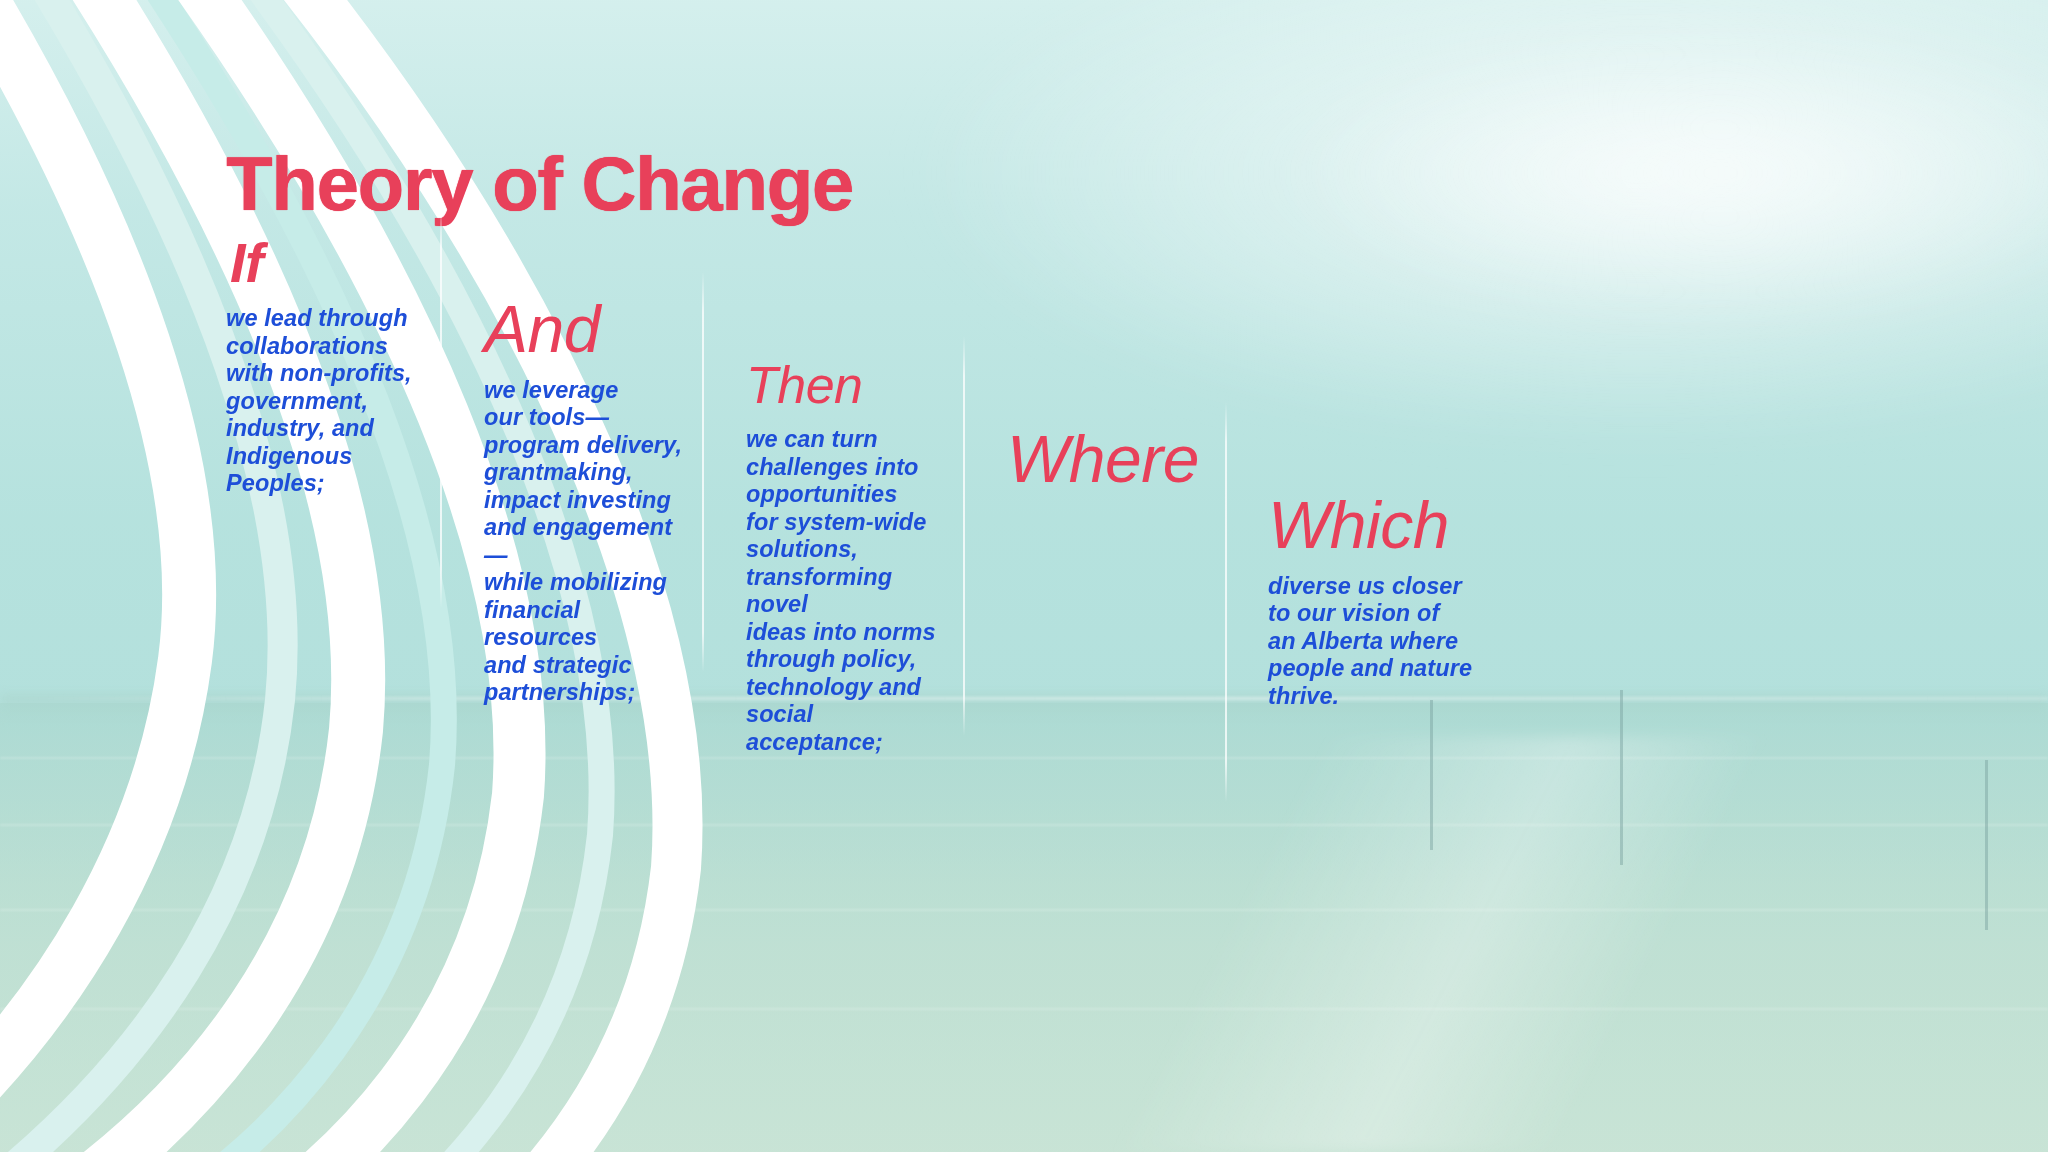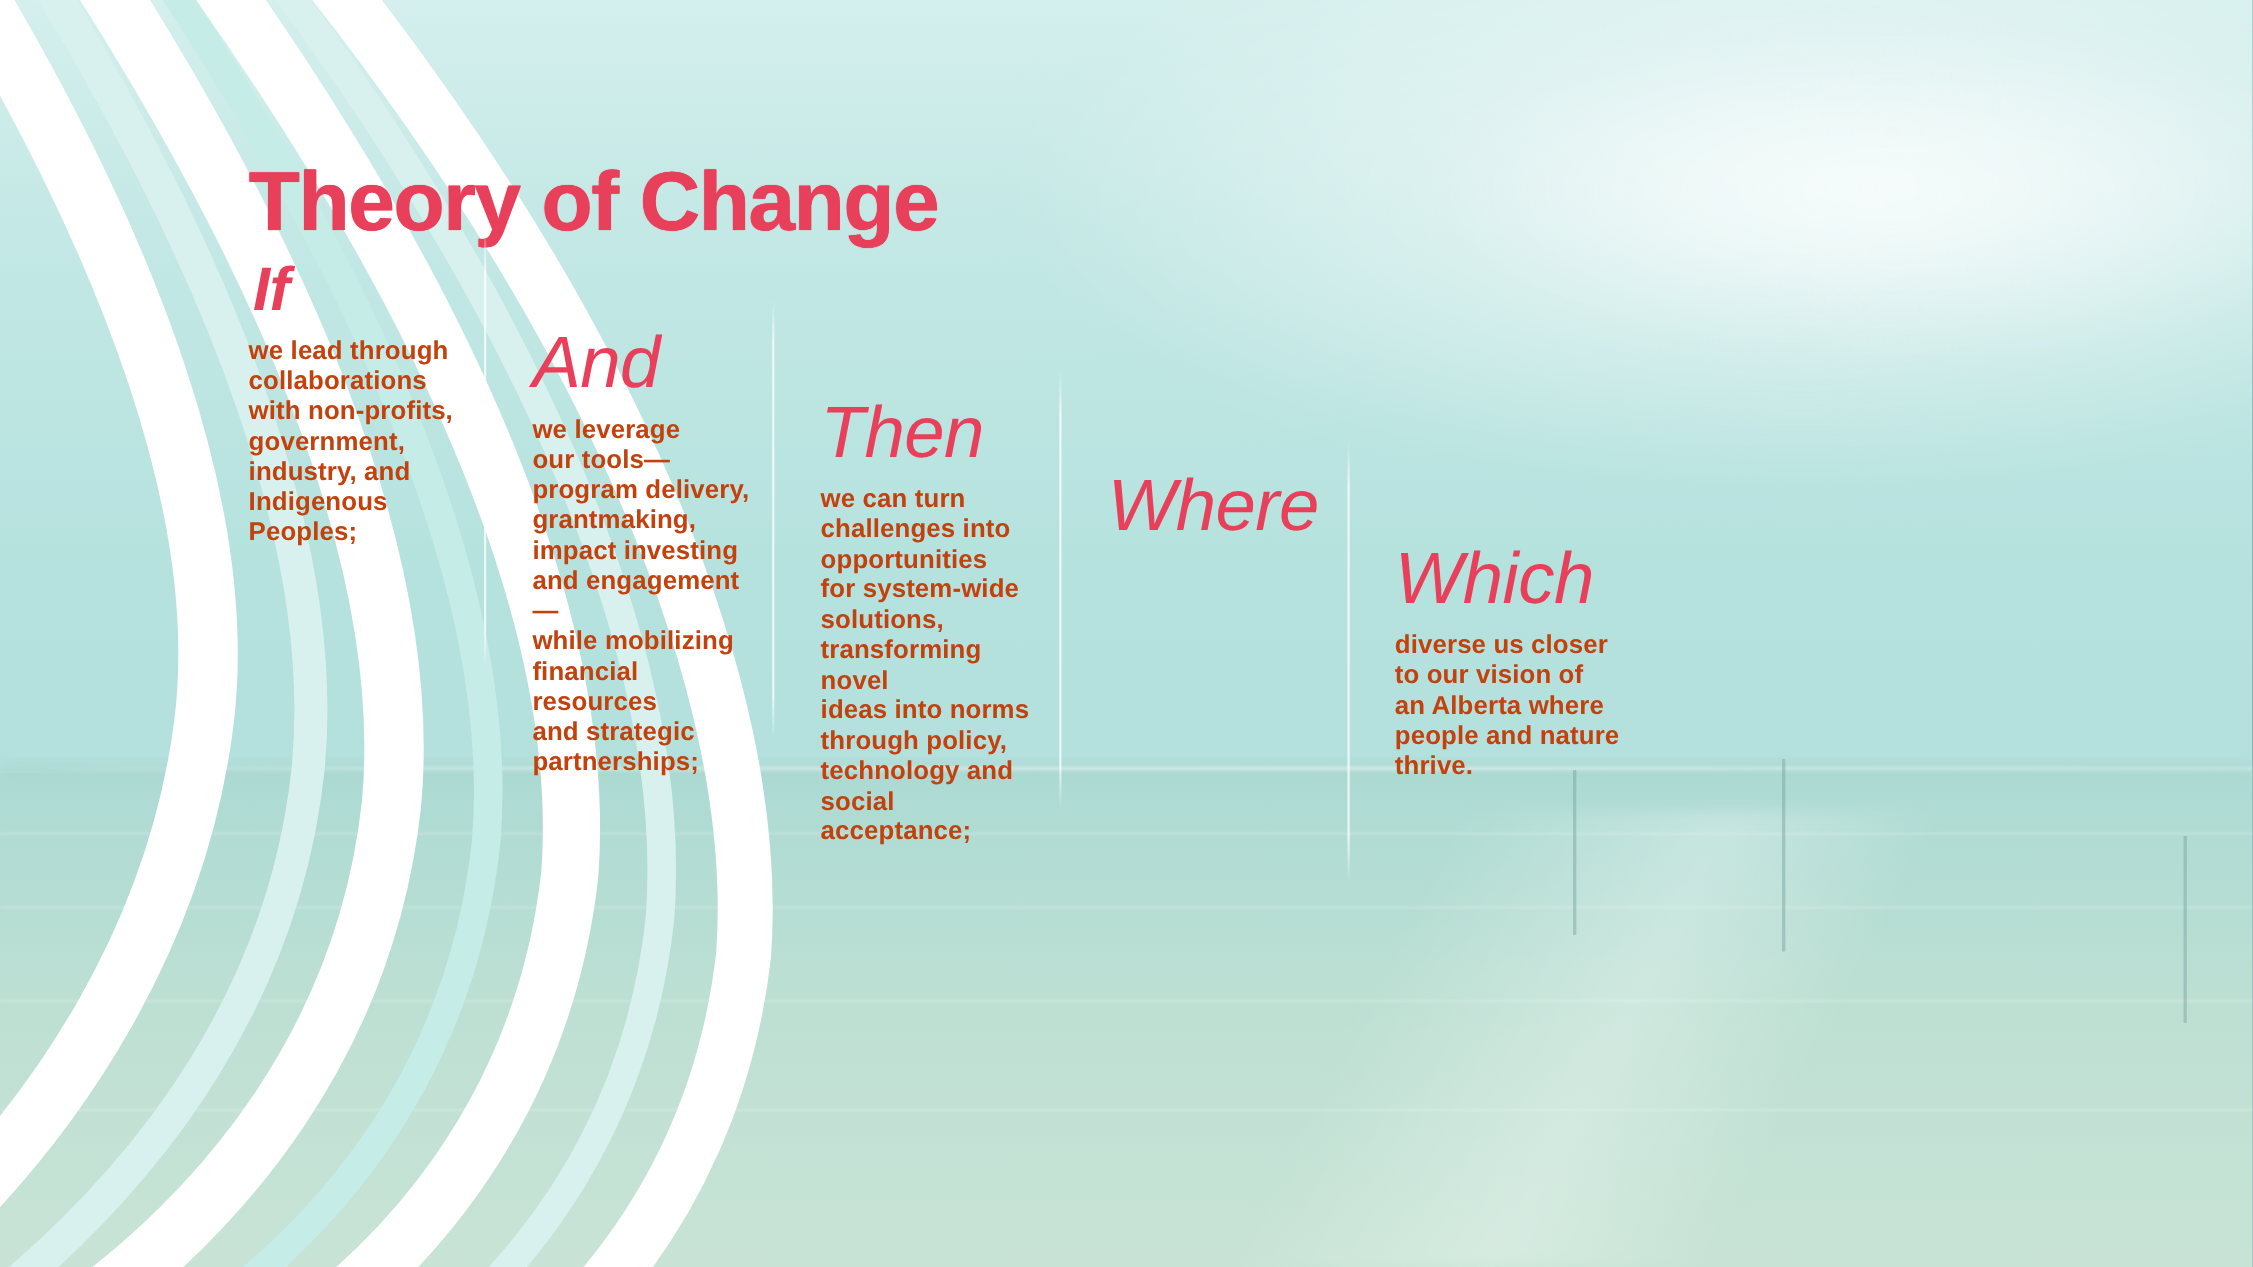--- a/index.html
+++ b/index.html
@@ -82,33 +82,34 @@
 
   .col{position:absolute;margin-top:36px;}
   .col .kw{
     color:#e8405a;
     font-style:italic;
     line-height:.95;
     white-space:nowrap;
     margin:0 0 16px 0;
   }
   .col .body{
-    color:#c2410c;
+    color:#1d4ed8;
+    font-style:italic;
     font-weight:bold;
     font-size:23.5px;
     line-height:1.17;
     letter-spacing:.1px;
     margin:0;
     white-space:pre-line;
   }
 
   
   .kw-if    {font-size:56px;font-weight:bold;letter-spacing:-.5px;}
   .kw-and   {font-size:66px;font-weight:normal;letter-spacing:-.5px;}
-  .kw-then  {font-size:66px;font-weight:normal;letter-spacing:-.5px;}
+  .kw-then  {font-size:52px;font-weight:normal;letter-spacing:-.5px;}
   .kw-where {font-size:66px;font-weight:normal;letter-spacing:-.5px;}
   .kw-which {font-size:66px;font-weight:normal;letter-spacing:-.5px;}
 
   
   .c1{left:226px;top:200px;width:200px;}
   .c1 .kw{margin-left:4px;}
   .c2{left:484px;top:262px;width:210px;}
   .c3{left:746px;top:325px;width:210px;}
   .c4{left:1007px;top:392px;width:212px;}
   .c5{left:1268px;top:458px;width:212px;}

